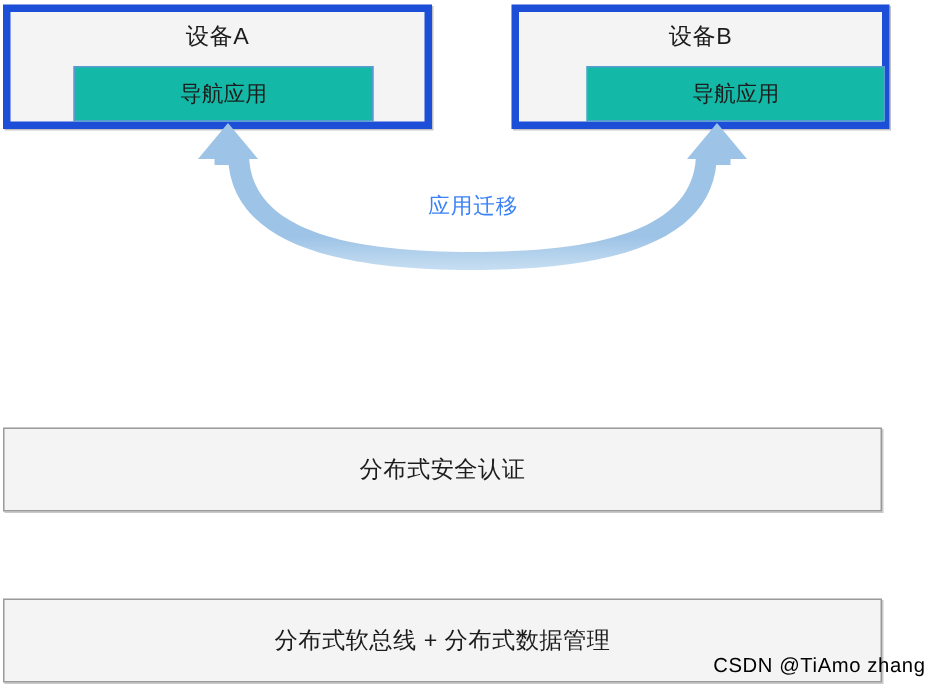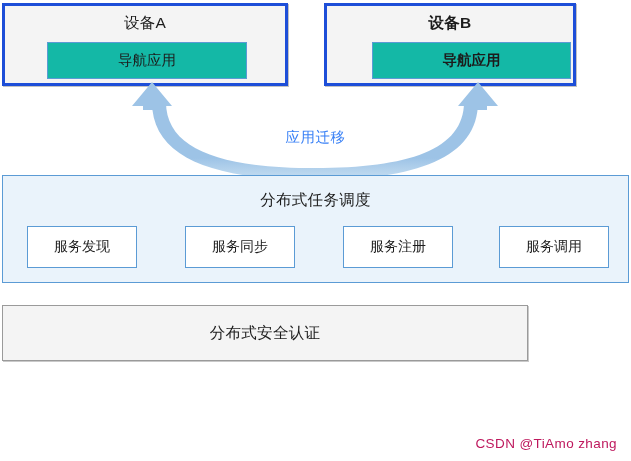--- a/index.html
+++ b/index.html
@@ -20,27 +20,27 @@
     background: #ffffff;
     overflow: hidden;
   }
 
   
   .device-box {
     position: absolute;
     top: 3px;
     height: 83px;
     background: #f4f4f4;
-    border: 3px solid #1d4ed8;
+    border: 5px solid #1d4ed8;
     box-sizing: border-box;
     box-shadow: 1px 1px 0 0 rgba(120,120,120,0.45);
     padding-left: 44px;
   }
   #device-a { left: 2px;   width: 286px; }
-  #device-b { left: 324px; width: 252px; font-weight: bold; }
+  #device-b { left: 341px; width: 252px; }
 
   .device-title {
     position: absolute;
     left: 0;
     right: 0;
     top: 7px;
     text-align: center;
     font-size: 15.5px;
     line-height: 20px;
     color: #1c1c1c;
@@ -129,45 +129,44 @@
   }
   .service-box.s0 { left: 24px;  }
   .service-box.s1 { left: 182px; }
   .service-box.s2 { left: 340px; }
   .service-box.s3 { left: 496px; }
 
   
   .layer {
     position: absolute;
     left: 2px;
-    width: 526px;
+    width: 586px;
     height: 56px;
     background: #f4f4f4;
     border: 1px solid #9a9a9a;
     box-sizing: border-box;
     display: flex;
     align-items: center;
     justify-content: center;
     font-size: 15.5px;
     color: #1c1c1c;
     letter-spacing: 0.3px;
     box-shadow: 1px 1px 0 0 rgba(120,120,120,0.4);
-    margin-top: 20px;
   }
   #layer-0 { top: 285px; }
   #layer-1 { top: 342px; }
   #layer-2 { top: 399px; }
 
   
   #watermark {
     position: absolute;
     right: 14px;
     bottom: 10px;
     font-size: 13.5px;
-    color: #be185d;
+    color: #000000;
     letter-spacing: 0.4px;
     z-index: 20;
   }
 </style>
 </head>
 <body>
 
 <div id="canvas">
 
   <div id="device-a" class="device-box">
@@ -197,30 +196,21 @@
              C 222 88, 166 70, 166 22
              Z" fill="url(#arrowFade)"></path>
 
     <path d="M 152 2 L 172 26 L 161 26 L 161 30 L 143 30 L 143 26 L 132 26 Z" fill="#9dc3e6"></path>
 
     <path d="M 478 2 L 498 26 L 487 26 L 487 30 L 469 30 L 469 26 L 458 26 Z" fill="#9dc3e6"></path>
   </svg>
 
   <div id="migration-label">应用迁移</div>
 
-  <div id="task-panel">
-    <div id="task-panel-title">分布式任务调度</div>
-
-    <div id="service-row">
-      <div class="service-box s0">服务发现</div>
-      <div class="service-box s1">服务同步</div>
-      <div class="service-box s2">服务注册</div>
-      <div class="service-box s3">服务调用</div>
-    </div>
-  </div>
 
   <div id="layer-0" class="layer">分布式安全认证</div>
 
 
+  <div id="layer-2" class="layer">分布式软总线 + 分布式数据管理</div>
 
   <div id="watermark">CSDN @TiAmo zhang</div>
 
 </div>
 
 </body></html>

